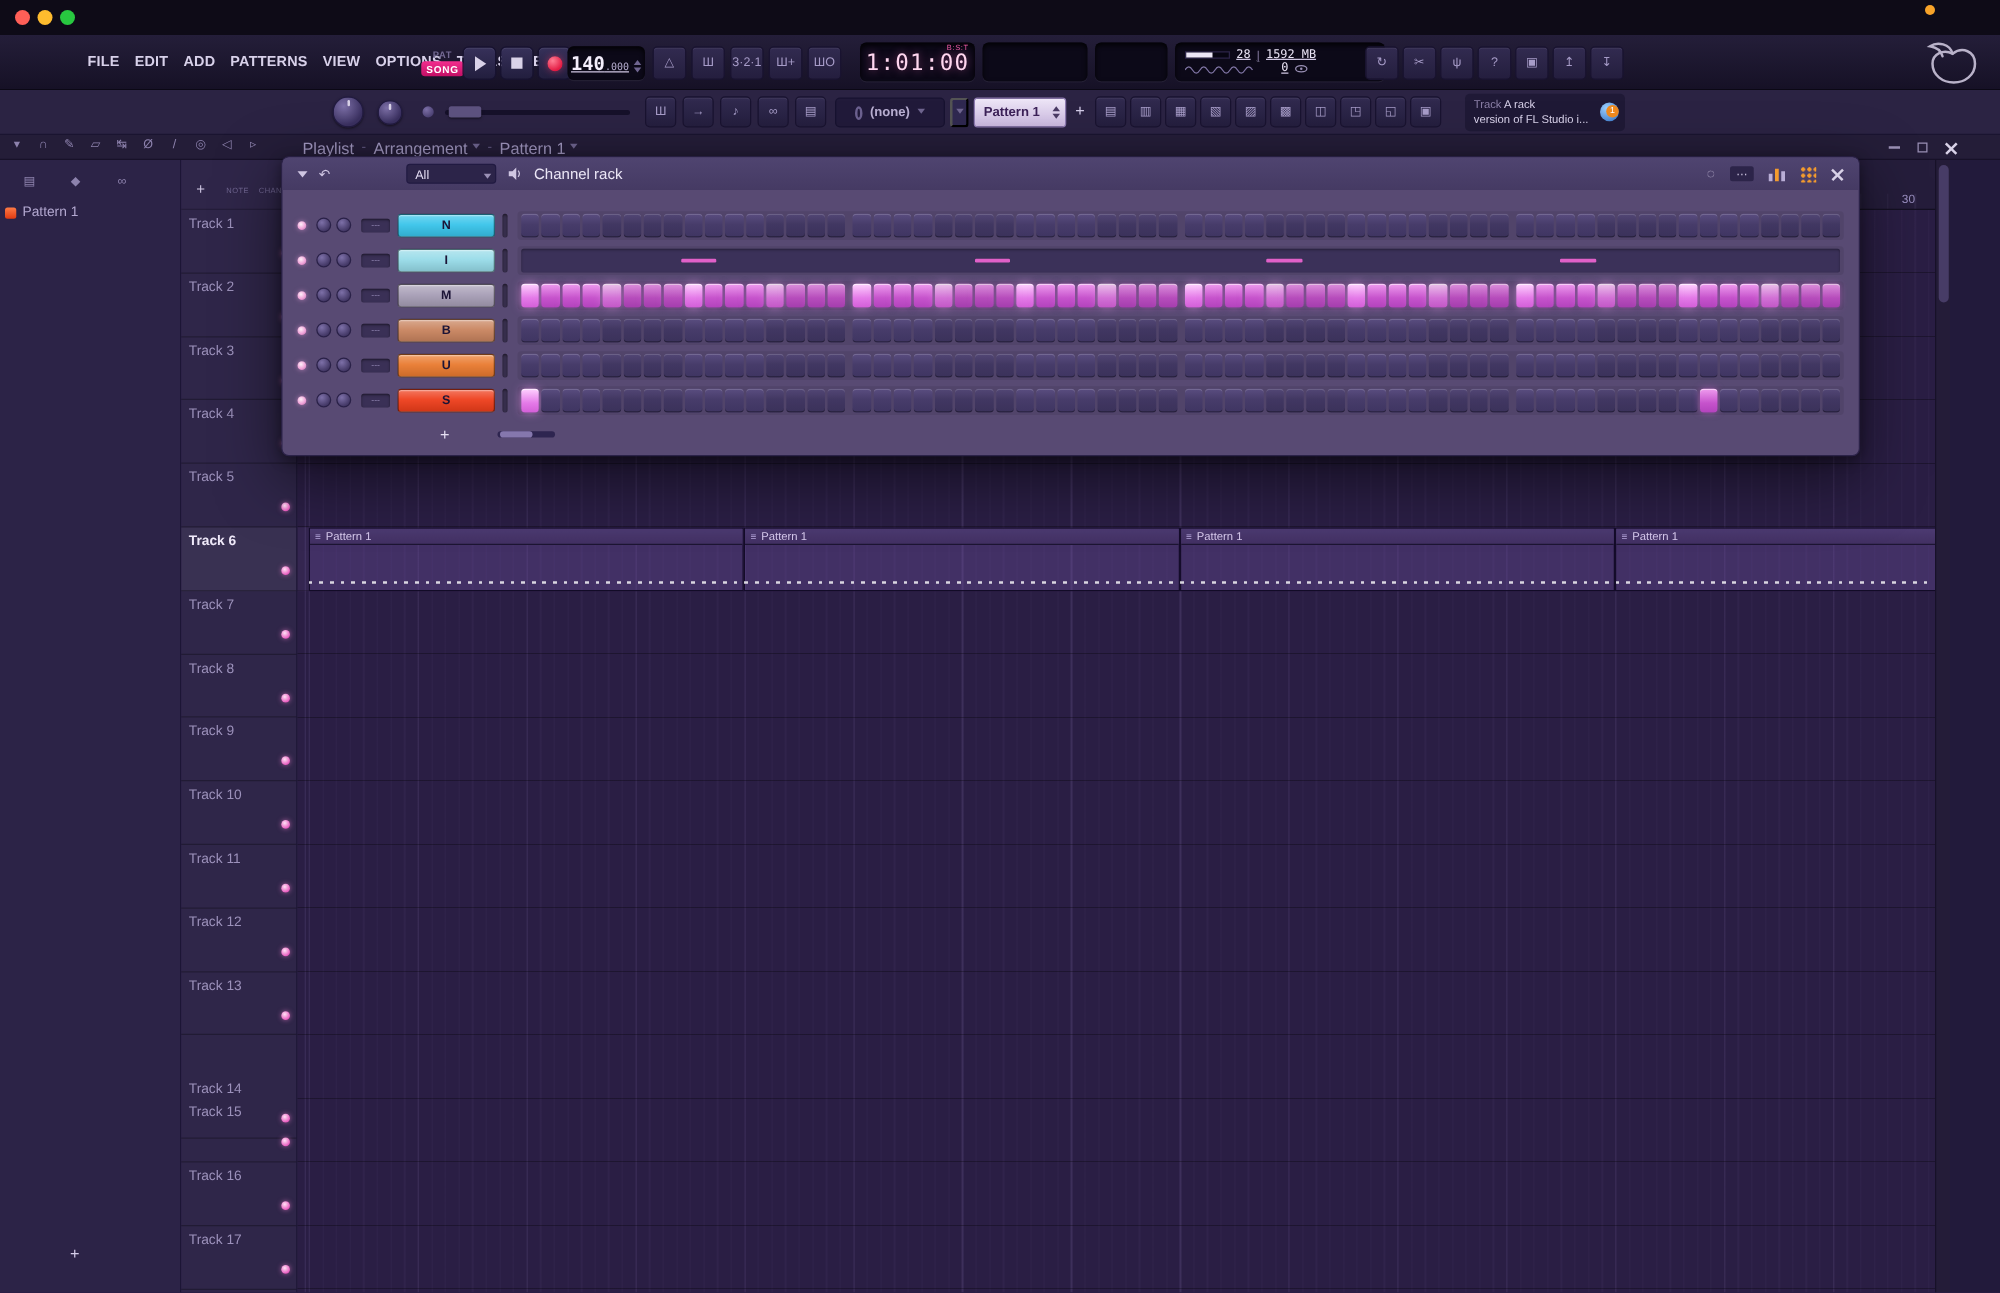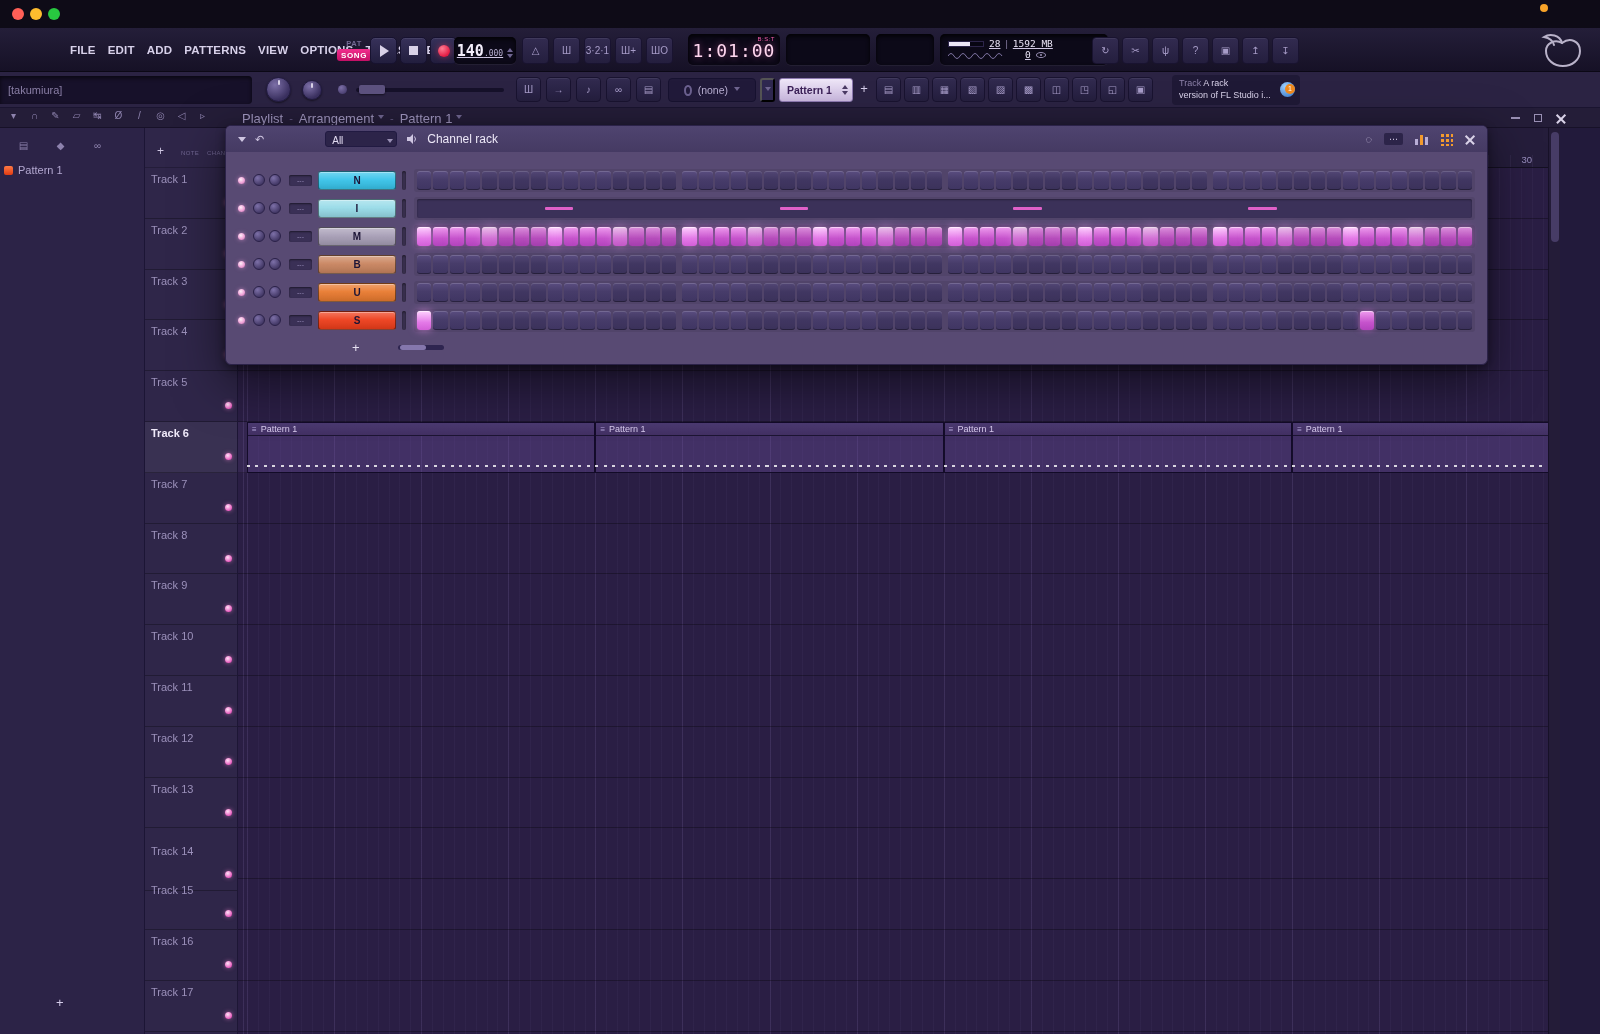--- a/index.html
+++ b/index.html
@@ -56,21 +56,21 @@
   .hintbar { position:absolute; left:0; top:4px; width:252px; height:28px; background:#17112a; border-radius:0 4px 4px 0; box-shadow:inset 0 2px 4px rgba(0,0,0,.6); font-size:11px; color:#8a7fa6; line-height:28px; padding-left:8px; }
   .knob { border-radius:50%; background:radial-gradient(circle at 35% 30%, #7d70a8, #3a3060 70%); border:1px solid #221b40; box-shadow:0 1px 2px rgba(0,0,0,.5); position:absolute; }
   .knob::after { content:""; position:absolute; left:50%; top:2px; width:2px; height:5px; background:#d9d2e8; transform:translateX(-50%); border-radius:1px; }
   .knob.k1 { left:266px; top:5px; width:25px; height:25px; }
   .knob.k2 { left:302px; top:8px; width:20px; height:20px; }
   .sdot { position:absolute; left:338px; top:13px; width:9px; height:9px; border-radius:50%; background:radial-gradient(circle at 35% 30%, #7d70a8, #3a3060); }
   .sgroove { position:absolute; left:356px; top:16px; width:148px; height:4px; background:#16112a; border-radius:2px; }
   .shandle { position:absolute; left:3px; top:-3px; width:26px; height:9px; background:#5d527f; border-radius:2px; box-shadow:0 1px 2px rgba(0,0,0,.5); }
   #tool-icons { left:516px; top:5px; gap:5px; }
   #view-icons { left:876px; top:5px; gap:3px; }
-  .nonedd { position:absolute; left:668px; top:6px; width:88px; height:24px; background:#211a3a; border:1px solid #171230; border-radius:4px; display:flex; align-items:center; gap:6px; padding:0 15px; }
+  .nonedd { position:absolute; left:668px; top:6px; width:88px; height:24px; background:#211a3a; border:1px solid #171230; border-radius:4px; display:flex; align-items:center; gap:6px; padding:0 15px;font-weight:bold; }
   .circic { width:11px; height:11px; border:2px solid #6c6190; border-radius:50%; }
   .nonelbl { font-size:10.5px; color:#b9afd2; flex:1; }
   .caretbtn { position:absolute; left:760px; top:6px; width:15px; height:24px; background:#2f2850; border-radius:3px; display:flex; align-items:center; justify-content:center; }
   .patternsel { position:absolute; left:779px; top:6px; width:74px; height:24px; background:linear-gradient(#efe7f8,#c9b7de); border:1px solid #8d7ab0; border-radius:3px; display:flex; align-items:center; padding:0 4px 0 7px; }
   .patternsel .plabel { flex:1; font-size:10.5px; font-weight:bold; color:#3c2158; }
   .patternsel .caret-u { border-bottom-color:#4a3a64; } .patternsel .caret-d { border-top-color:#4a3a64; }
   .pplus { position:absolute; left:856px; top:9px; font-size:13px; color:#d5cdea; width:16px; text-align:center; }
   .notif { position:absolute; left:1172px; top:3px; width:128px; height:30px; background:#1f1936; border-radius:4px; padding:3px 24px 0 7px; font-size:9px; line-height:1.3; }
   .notif .dim { color:#8c81a8; } .notif .lit { color:#d9d2ea; }
   .globe { position:absolute; right:5px; top:7px; width:15px; height:15px; border-radius:50%; background:radial-gradient(circle at 35% 30%, #9ed0ff, #2e6fc4); }
@@ -273,21 +273,20 @@
     </div>
   <div class="fllogo">
     <svg width="44" height="40" viewBox="0 0 44 40">
       <path d="M22 13 C20 5 10 3 4 7 c6 1 9 4 10 8" fill="none" stroke="#b9b2c9" stroke-width="2" stroke-linecap="round"></path>
       <path d="M22 13 c8 -6 18 -2 18 8 0 9 -8 15 -17 15 -9 0 -17 -6 -17 -15 0 -8 9 -12 16 -8 z" fill="none" stroke="#b9b2c9" stroke-width="2"></path>
     </svg>
   </div>
 </div>
 
 <div class="tb2">
-  <div class="hintbar"><span>[takumiura]</span></div>
   <span class="knob k1"></span>
   <span class="knob k2"></span>
   <span class="sdot"></span>
   <div class="sgroove">
       <span class="shandle"></span>
     </div>
   <div class="iconstrip" id="tool-icons">
       <span class="icbtn small">
         <i class="glyph">Ш</i>
       </span>
@@ -455,21 +454,21 @@
         <span class="tled"></span>
       </div>
       <div class="trow" style="top: 558.8px;">
         <span class="tname">Track 12</span>
         <span class="tled"></span>
       </div>
       <div class="trow" style="top: 609.6px;">
         <span class="tname">Track 13</span>
         <span class="tled"></span>
       </div>
-      <div class="trow" style="top: 672px;">
+      <div class="trow" style="top: 692px;">
         <span class="tname">Track 14</span>
         <span class="tled"></span>
       </div>
       <div class="trow" style="top: 711.2px;">
         <span class="tname">Track 15</span>
         <span class="tled"></span>
       </div>
       <div class="trow" style="top: 762px;">
         <span class="tname">Track 16</span>
         <span class="tled"></span>

